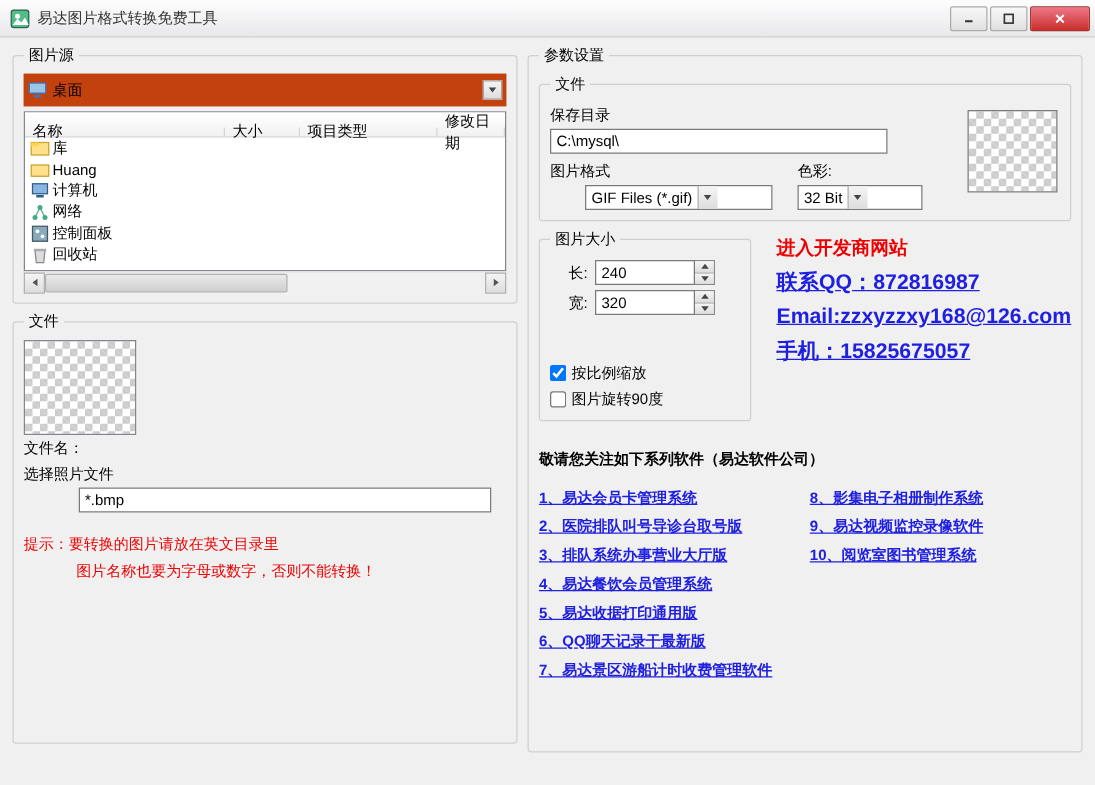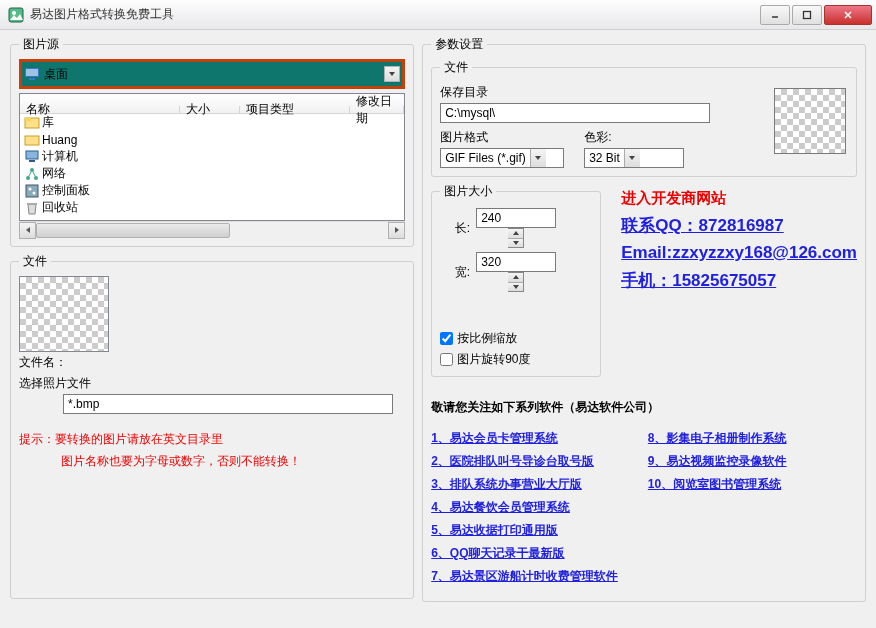--- a/index.html
+++ b/index.html
@@ -9,21 +9,21 @@
 .titlebar .title { flex: 1; color: #333; }
 .winbtns { display: flex; gap: 0; }
 .winbtn { width: 30px; height: 20px; border: 1px solid #aaa; background: linear-gradient(#f8f8f8,#e0e0e0); display:flex; align-items:center; justify-content:center; margin-left:2px; border-radius:2px; cursor:pointer; }
 .winbtn.close { width: 48px; background: linear-gradient(#e78,#c9302c); border-color:#a8322c; color:#fff; }
 .winbtn svg { width:10px; height:10px; }
 .content { display:flex; gap:8px; padding:6px 10px 10px 10px; }
 .panel-left { width: 415px; }
 .panel-right { flex:1; }
 fieldset { border:1px solid #cfcfcf; border-radius:3px; padding:6px 8px 8px 8px; margin-bottom:6px; background:#f0f0f0; }
 legend { padding:0 4px; background:#f0f0f0; }
-.dropdown { width:100%; height:20px; border:3px solid #c2410c; background:#0f766e; display:flex; align-items:center; padding:12px 2px; }
+.dropdown { width:100%; height:20px; border:1px solid #c2410c; background:#c2410c; display:flex; align-items:center; padding:12px 2px; }
 .dropdown .dicon { width:16px; height:16px; margin-right:4px; }
 .dropdown .dtext { flex:1; }
 .dropdown .darrow { width:16px; height:16px; background:linear-gradient(#f4f4f4,#ddd); border:1px solid #b0b0b0; display:flex; align-items:center; justify-content:center; }
 .filetable { margin-top:4px; border:1px solid #828790; background:#fff; height:128px; }
 .ft-head { display:flex; background:linear-gradient(#fff,#f1f1f1); border-bottom:1px solid #d5d5d5; height:20px; }
 .ft-head .col { border-right:1px solid #d5d5d5; padding:2px 6px; display:flex; align-items:center;margin-top:12px; }
 .col-name { width:160px; }
 .col-size { width:60px; }
 .col-type { width:110px; }
 .col-date { flex:1; }
@@ -36,21 +36,21 @@
 .scrollbar-h .sthumb { position:absolute; left:0; width:55%; height:15px; top:1px; background:linear-gradient(#eaeaea,#cfcfcf); border:1px solid #b0b0b0; border-radius:2px; }
 .checker { background-image: linear-gradient(45deg,#ccc 25%,transparent 25%,transparent 75%,#ccc 75%),linear-gradient(45deg,#ccc 25%,transparent 25%,transparent 75%,#ccc 75%); background-size:12px 12px; background-position:0 0,6px 6px; background-color:#fff; }
 .preview-left { width:90px; height:76px; border:1px solid #828790; }
 .preview-right { width:72px; height:66px; border:1px solid #7a7a7a; position:absolute; right:10px; top:12px; }
 .label { display:block; margin:2px 0; }
 .input { border:1px solid #7a7a7a; background:#fff; height:20px; padding:1px 4px; }
 .file-section { margin-top:2px;}
 .hint { color:#e00; font-size:14px; font-family:"SimSun"; margin-top:14px; line-height:22px; }
 .right-inner { position:relative; }
 .lbl-inline { display:flex; align-items:center; gap:6px; }
-.num-wrap { display:inline-flex; align-items:center;flex-direction:column; }
+.num-wrap { display:inline-flex; align-items:center; }
 .spin { width:16px; height:20px; display:flex; flex-direction:column; border:1px solid #888; border-left:none;}
 .spin .sp { flex:1; background:linear-gradient(#f4f4f4,#ddd); display:flex; align-items:center; justify-content:center; border-bottom:1px solid #aaa; cursor:pointer;}
 .spin .sp:last-child{border-bottom:none;}
 .cb { display:flex; align-items:center; gap:4px; margin-top:4px; }
 .cb input { width:13px; height:13px; }
 .vendor { color:#e00; font-weight:bold; font-size:14px; }
 .vendor .row { margin:6px 0; text-decoration:underline; color:#2020e0; cursor:pointer; font-size:17px; }
 .vendor .row.first { color:#e00; font-size:15px; text-decoration:none;}
 .software-title { font-weight:bold; margin:16px 0 8px 0; }
 .swcols { display:flex; gap:30px; }
@@ -196,21 +196,21 @@
       <legend>参数设置</legend>
 
       <fieldset class="right-inner">
         <legend>文件</legend>
         <div class="preview-right checker"></div>
         <span class="label">保存目录</span>
         <input class="input" style="width: 270px;" value="C:\mysql\">
         <div style="display:flex; gap:20px; margin-top:4px;">
           <div>
             <span class="label">图片格式</span>
-            <div class="sel" style="width:124px;">
+            <div class="sel" style="width:150px;margin-left:28px;">
                 <span class="stext">GIF Files (*.gif)</span>
                 <span class="sarrow">
                   <svg class="arrow-svg" viewBox="0 0 8 8">
                     <path d="M1 2 L4 6 L7 2 Z" fill="#444"></path>
                   </svg>
                 </span>
               </div>
           </div>
           <div>
             <span class="label">色彩:</span>

